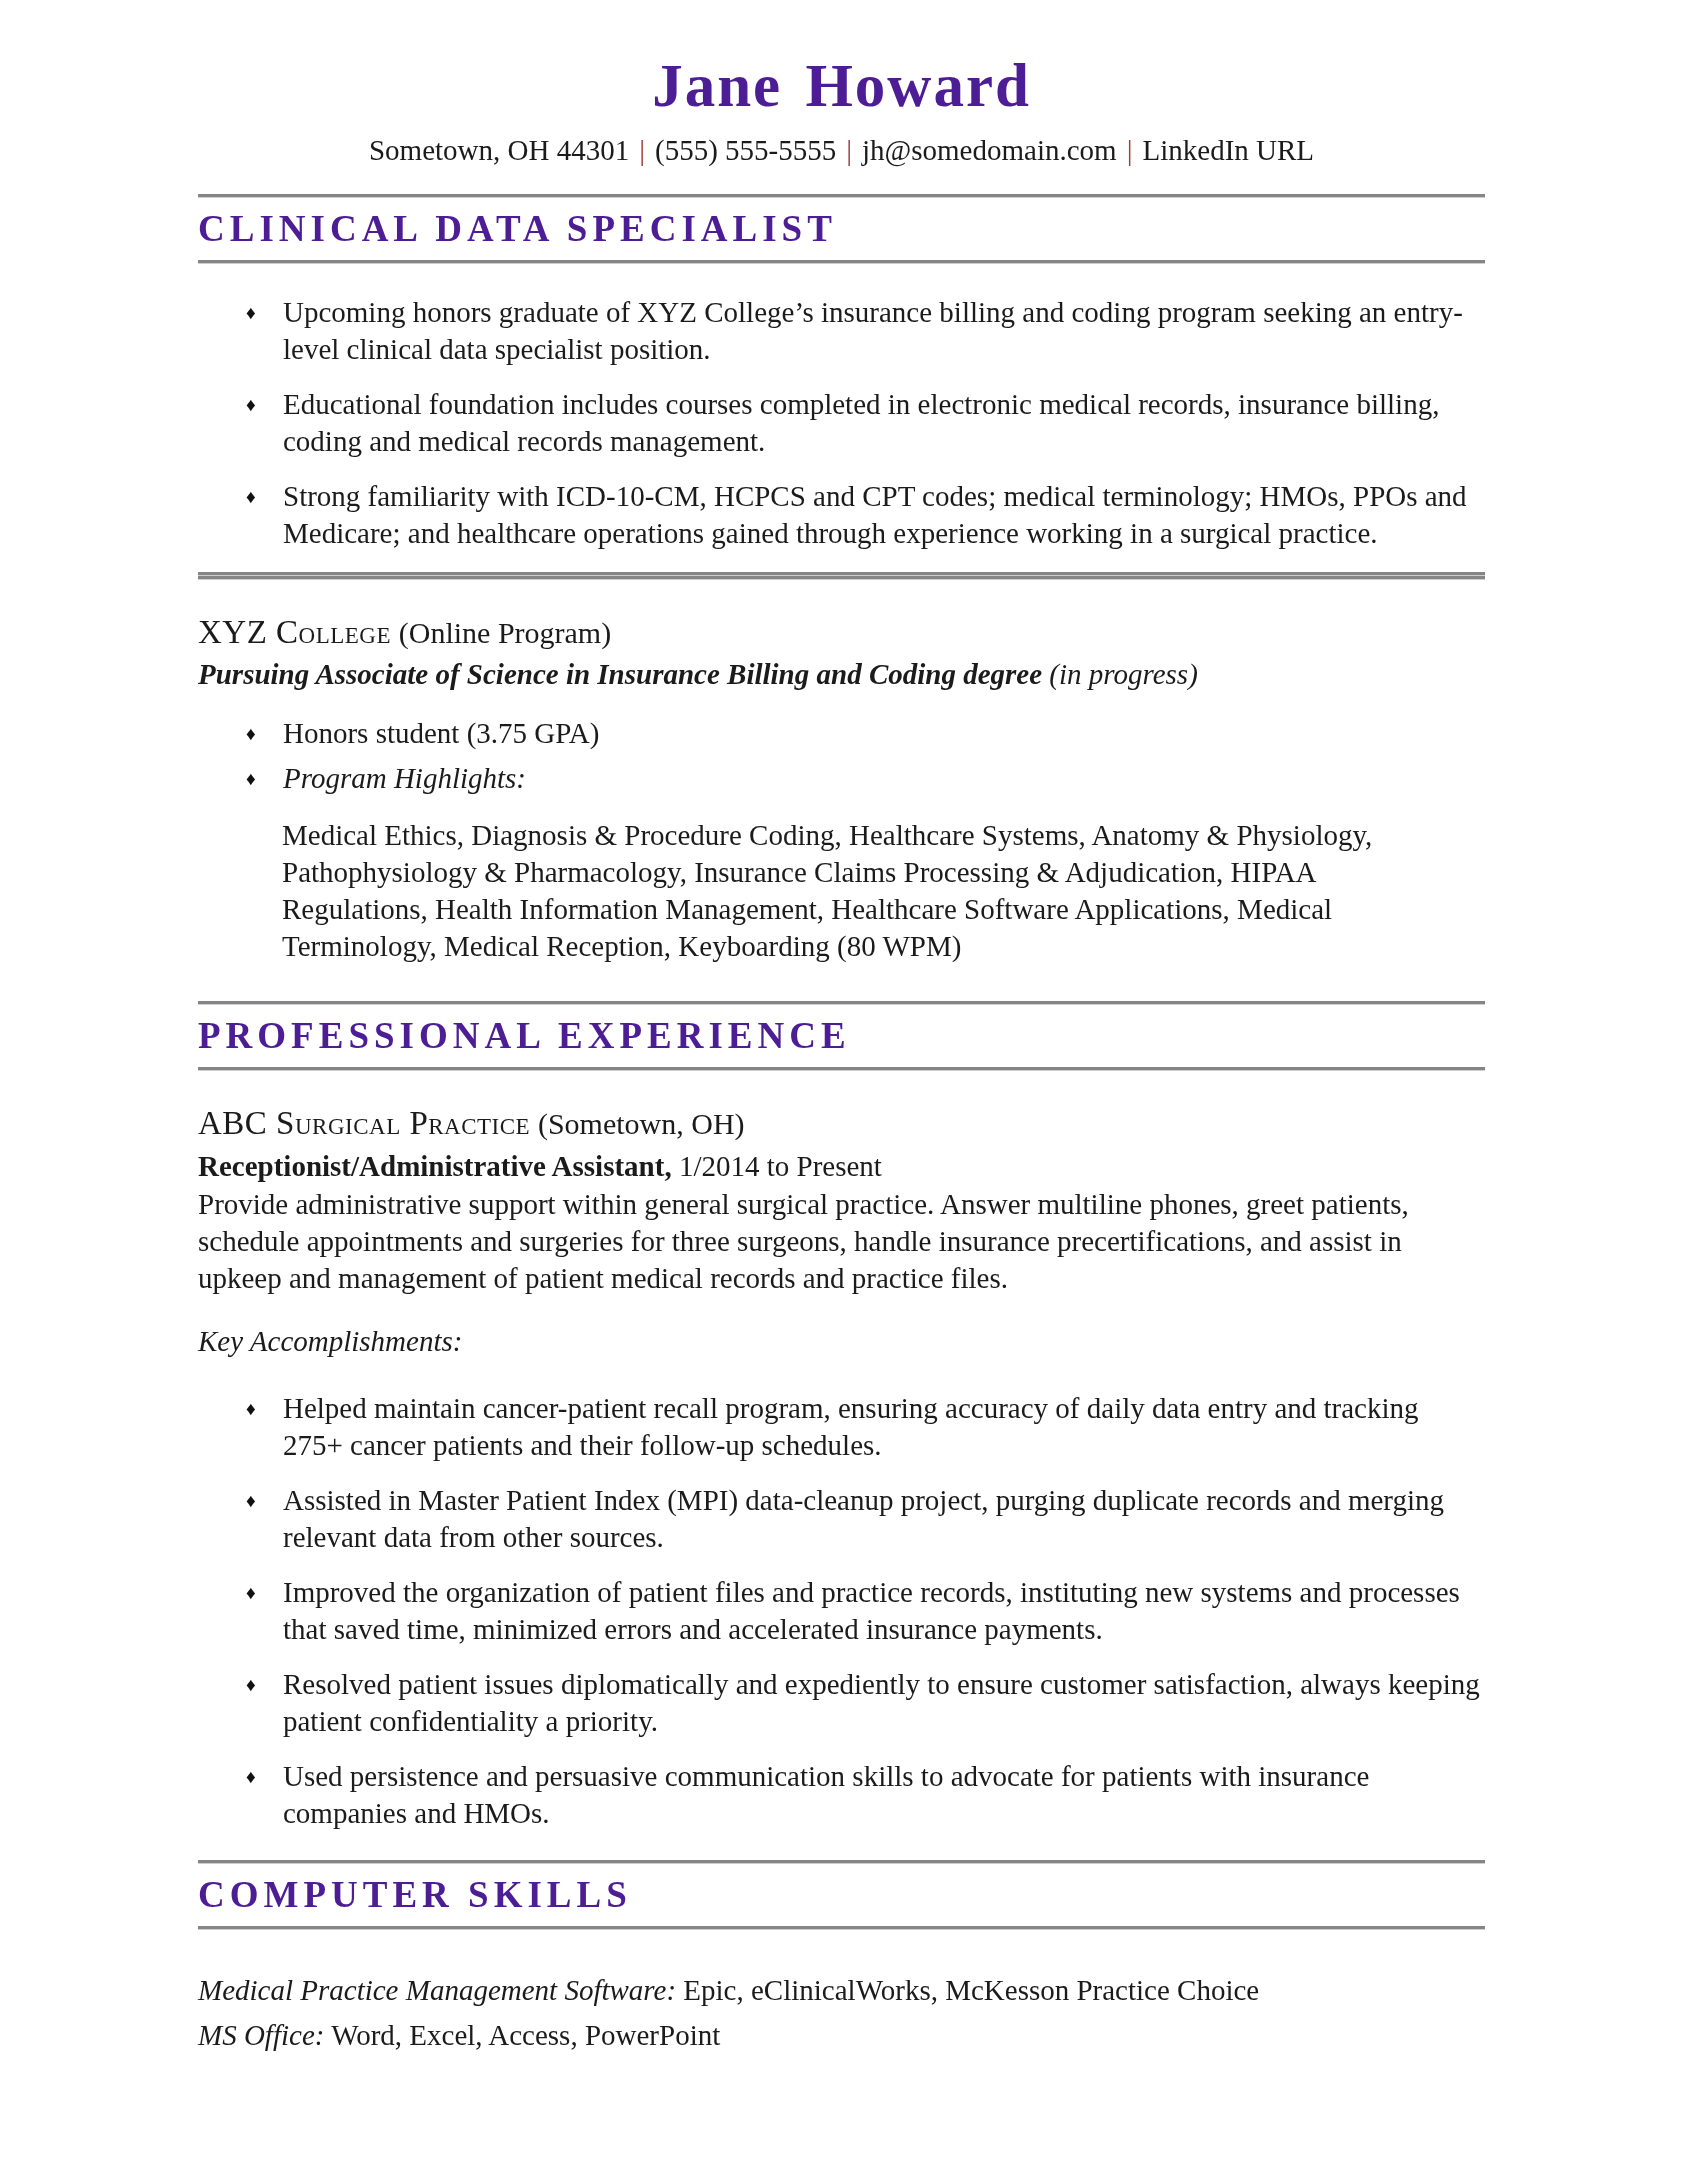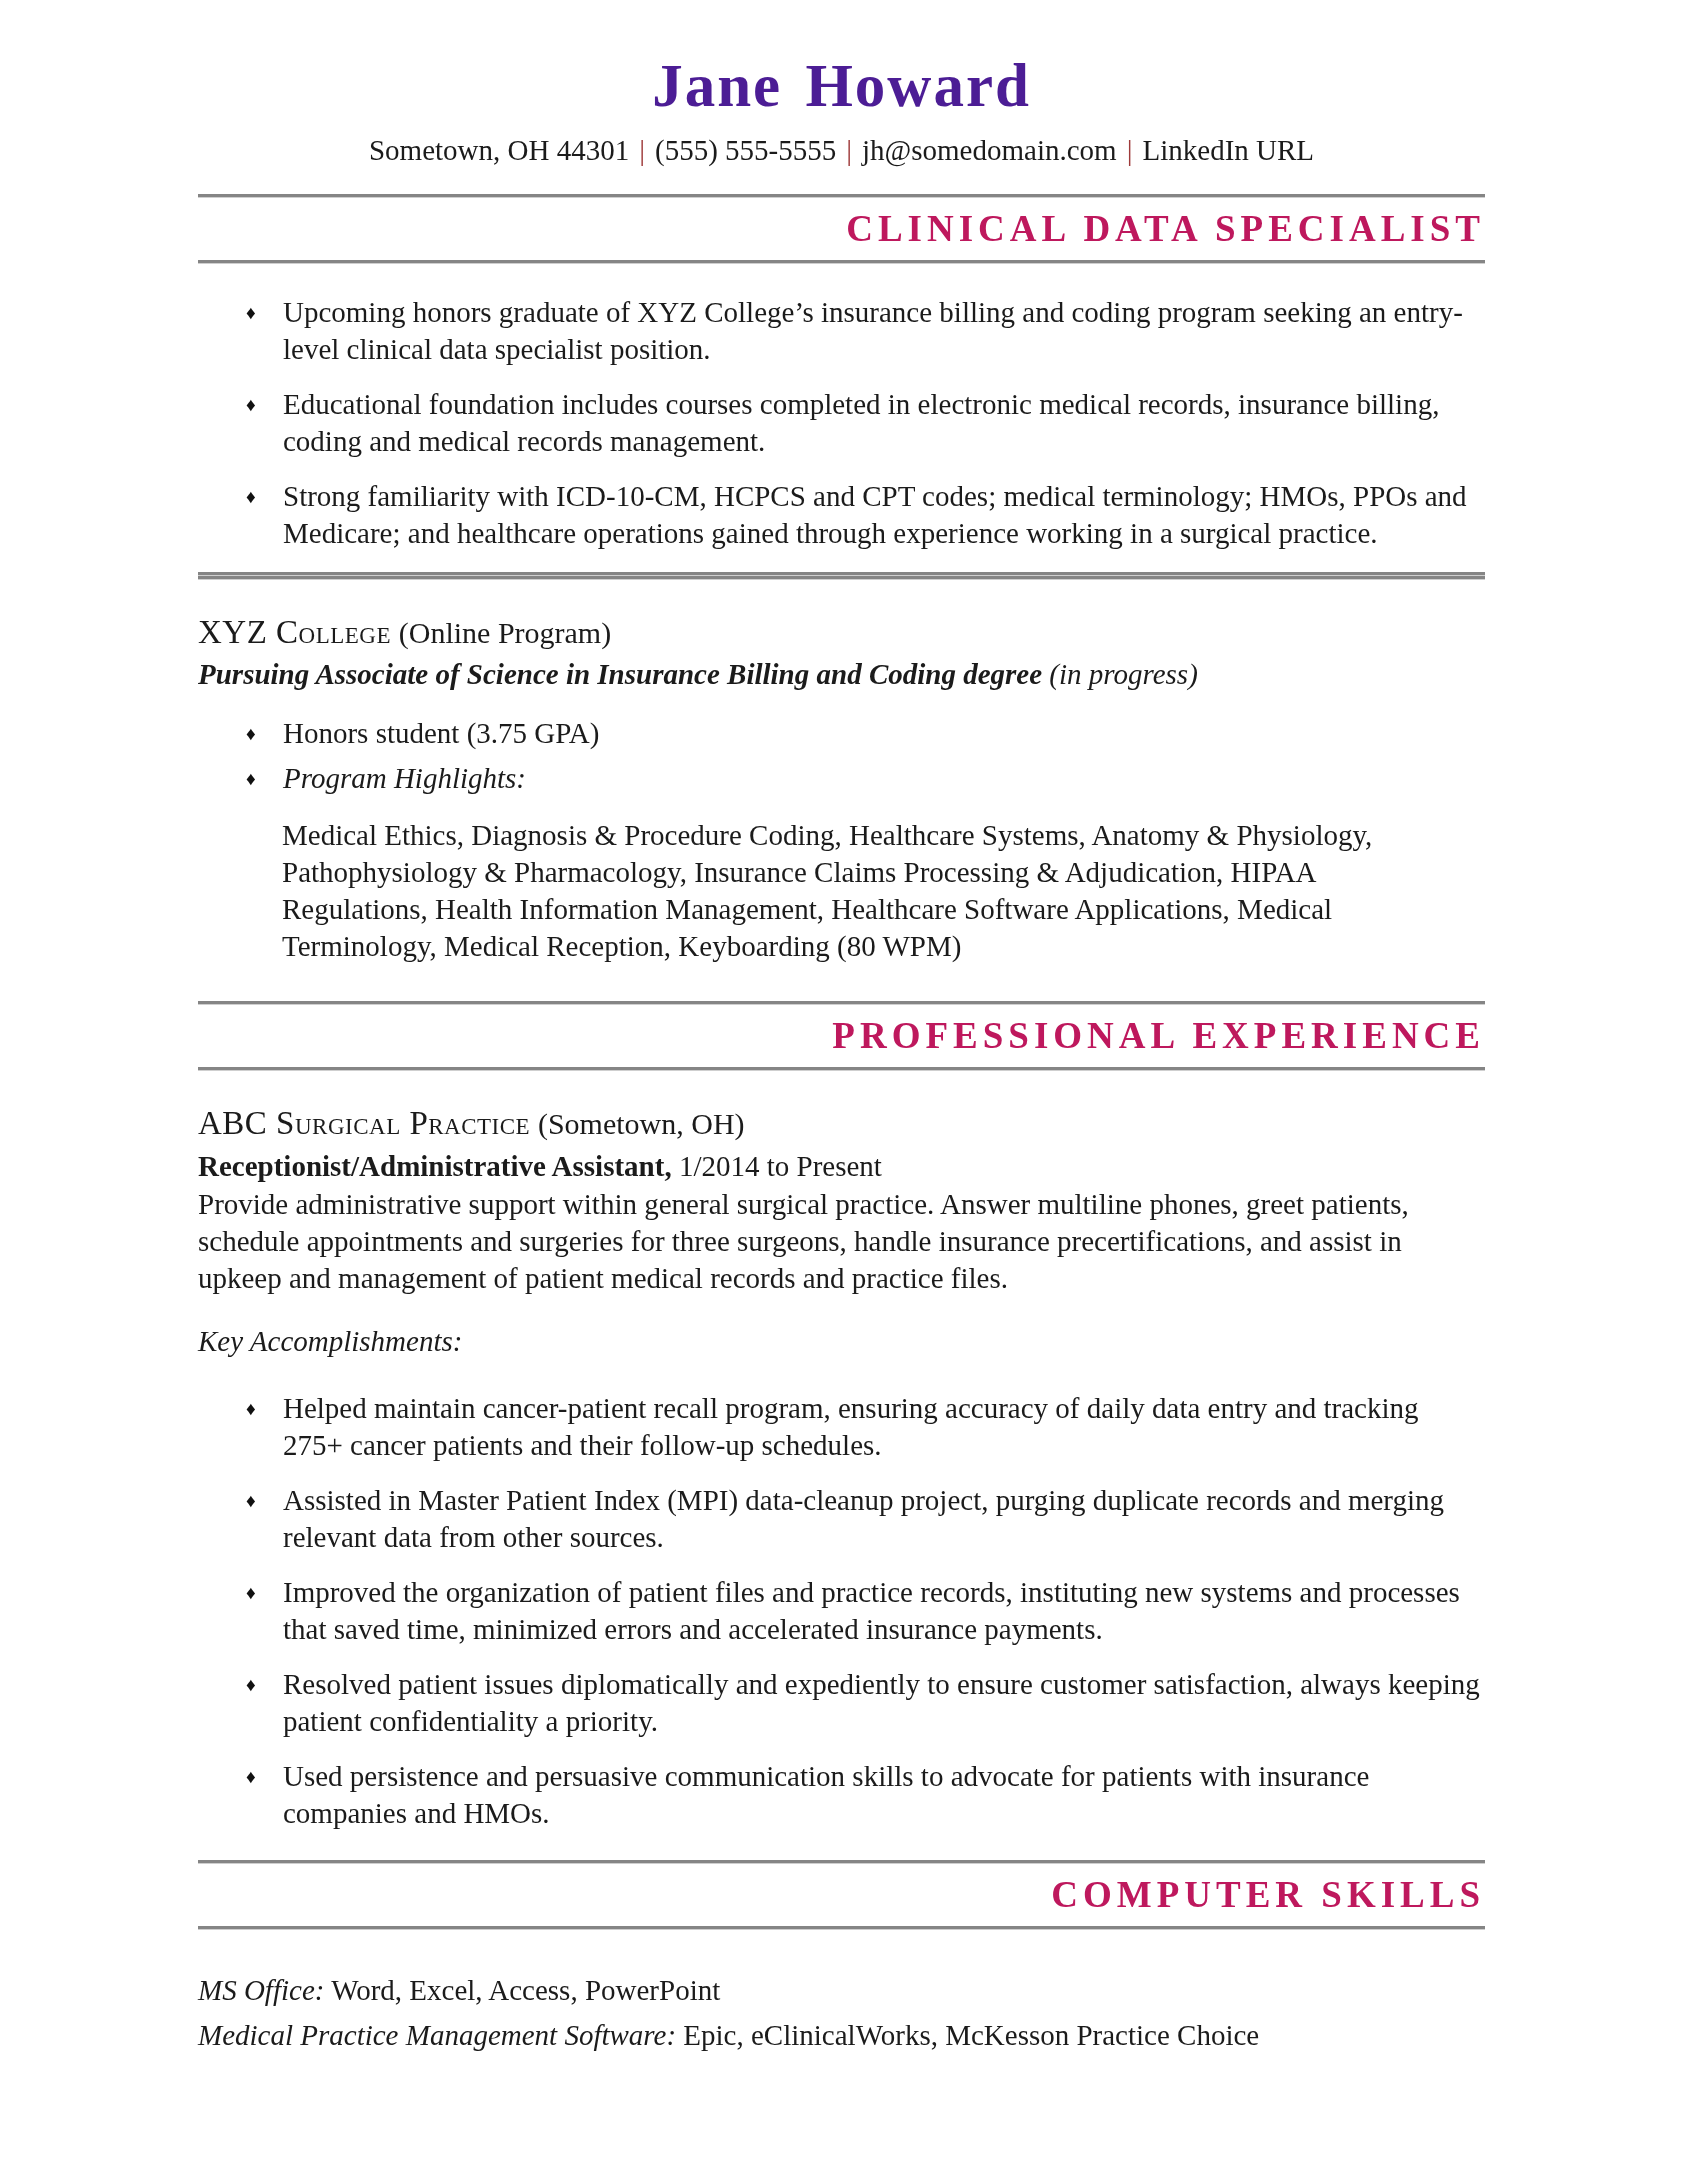--- a/index.html
+++ b/index.html
@@ -40,25 +40,25 @@
     padding: 0 10px;
   }
 
   
   .rule {
     height: 4px;
     background: linear-gradient(180deg, #858585 0 65%, #cfcfcf 65% 100%);
   }
   .band { margin-top: 26px; }
   .band .heading {
-    text-align: right;
+    text-align: left;
     font-size: 37px;
     font-weight: 700;
     letter-spacing: 5px;
-    color: #be185d;
+    color: #4c1d95;
     padding: 9px 0 10px 0;
   }
 
   
   .bullets { margin: 30px 0 0 48px; }
   .bullet-row {
     display: flex;
     align-items: flex-start;
     margin-bottom: 18px;
   }
@@ -206,21 +206,21 @@
   </div>
 
   <div class="band" style="margin-top:28px;">
     <div class="rule"></div>
     <div class="heading">COMPUTER SKILLS</div>
     <div class="rule"></div>
   </div>
 
   <div class="skills">
     <div class="skill-line">
+      <span class="skill-label">Medical Practice Management Software:</span><span> Epic, eClinicalWorks, McKesson Practice Choice</span>
+    </div>
+    <div class="skill-line">
       <span class="skill-label">MS Office:</span><span> Word, Excel, Access, PowerPoint</span>
     </div>
-    <div class="skill-line">
-      <span class="skill-label">Medical Practice Management Software:</span><span> Epic, eClinicalWorks, McKesson Practice Choice</span>
-    </div>
   </div>
 
 </div>
 
 
 </body></html>

